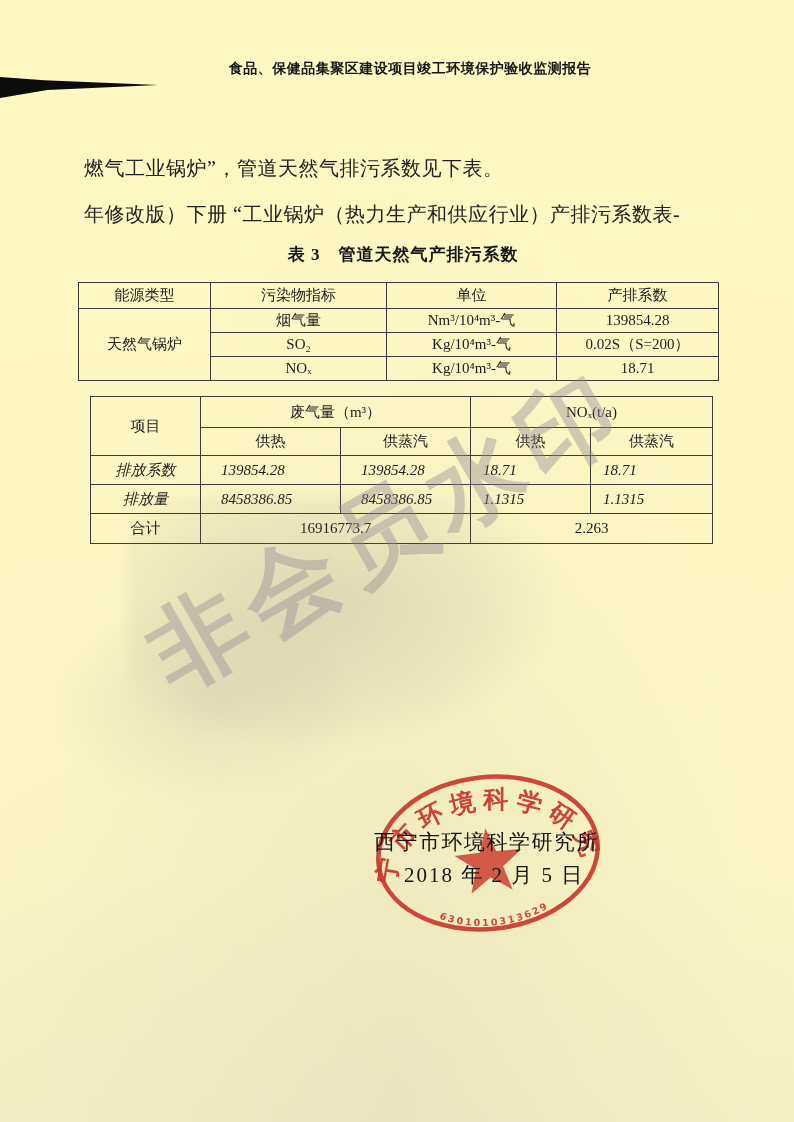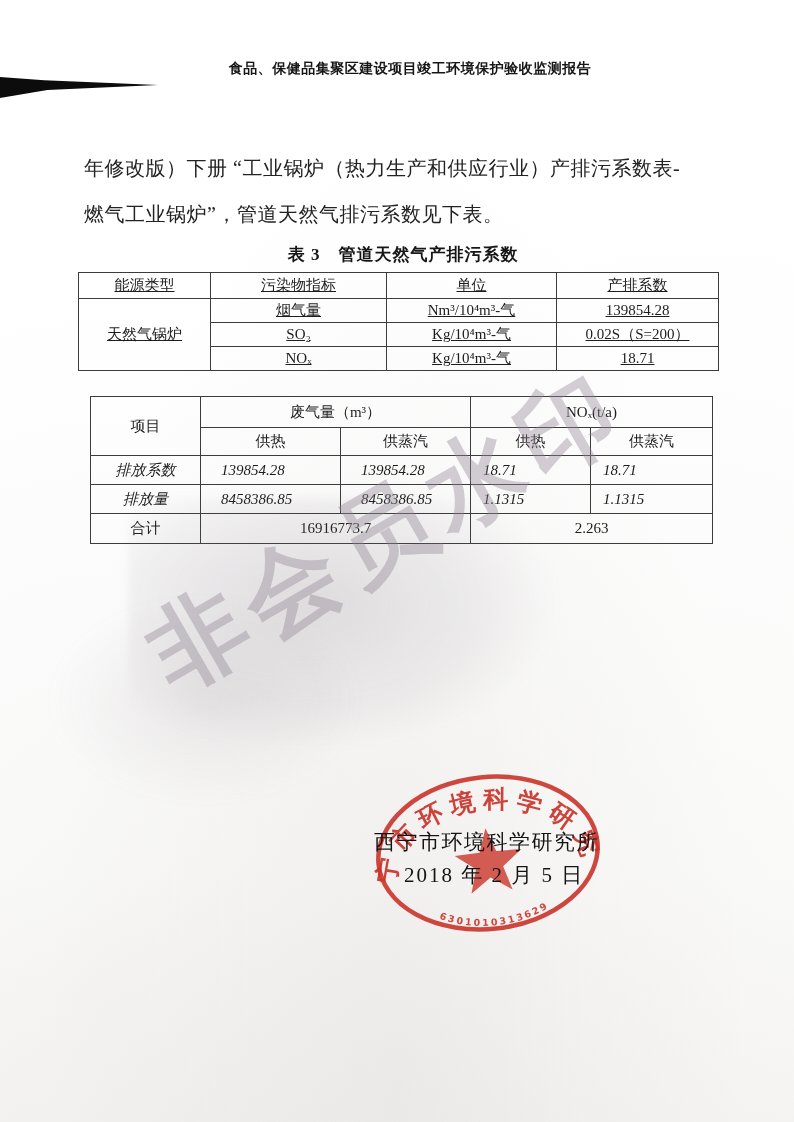--- a/index.html
+++ b/index.html
@@ -1,18 +1,18 @@
 <!DOCTYPE html>
 <html><head>
 <meta charset="utf-8">
 <style>
   html,body{margin:0;padding:0;background:#e9e9e9;}
   .page{
     position:relative;width:794px;height:1122px;margin:0 auto;
-    background:#ffffff;overflow:hidden;
+    background:#fef9c3;overflow:hidden;
     font-family:"Liberation Serif","DejaVu Serif",serif;color:#1d1d1d;
   }
   
   .wedge{
     position:absolute;left:0;top:75px;width:158px;height:24px;background:#0c0c0c;
     clip-path:polygon(0 8%,28% 22%,100% 42%,30% 62%,0 96%);z-index:6;
   }
   .paper-shade{
     position:absolute;inset:0;z-index:1;pointer-events:none;
     background:
@@ -47,21 +47,21 @@
   }
   .cap3{top:243px;}
   .cap4{top:368px;}
   
   table{border-collapse:collapse;table-layout:fixed;z-index:2;position:absolute;background:transparent;}
   th,td{
     border:1.6px solid #3c3c3c;font-weight:normal;font-size:15px;
     text-align:center;vertical-align:middle;padding:0 4px;color:#1c1c1c;
     overflow:hidden;white-space:nowrap;
   }
-  .t3{left:78px;top:272px;width:640px;text-decoration:underline;}
+  .t3{left:78px;top:282px;width:640px;}
   .t3 tr{height:24px;}
   .t3 tr.hdr{height:26px;}
   .t4{left:90px;top:396px;width:622px;}
   .t4 tr.hdr1{height:31px;}
   .t4 tr.hdr2{height:28px;}
   .t4 tr.data{height:29px;font-style:italic;}
   .t4 tr.total{height:30px;}
   .t4 td.num{text-align:left;padding-left:20px;}
   .t4 td.num2{text-align:left;padding-left:12px;}
   
@@ -88,22 +88,22 @@
 <div class="page">
 
   <div class="paper-shade"></div>
   <div class="wedge"></div>
   <div class="smudge-a"></div>
   <div class="smudge-b"></div>
 
   <div class="doc-header">食品、保健品集聚区建设项目竣工环境保护验收监测报告</div>
 
   <div class="para">
+    <div class="para-line">燃气工业锅炉”，管道天然气排污系数见下表。</div>
     <div class="para-line">年修改版）下册 “工业锅炉（热力生产和供应行业）产排污系数表-</div>
-    <div class="para-line">燃气工业锅炉”，管道天然气排污系数见下表。</div>
   </div>
 
   <div class="tbl-caption cap3">表 3　管道天然气产排污系数</div>
 
   <table class="t3">
     <colgroup>
         <col style="width:132px">
         <col style="width:176px">
         <col style="width:170px">
         <col style="width:162px">

